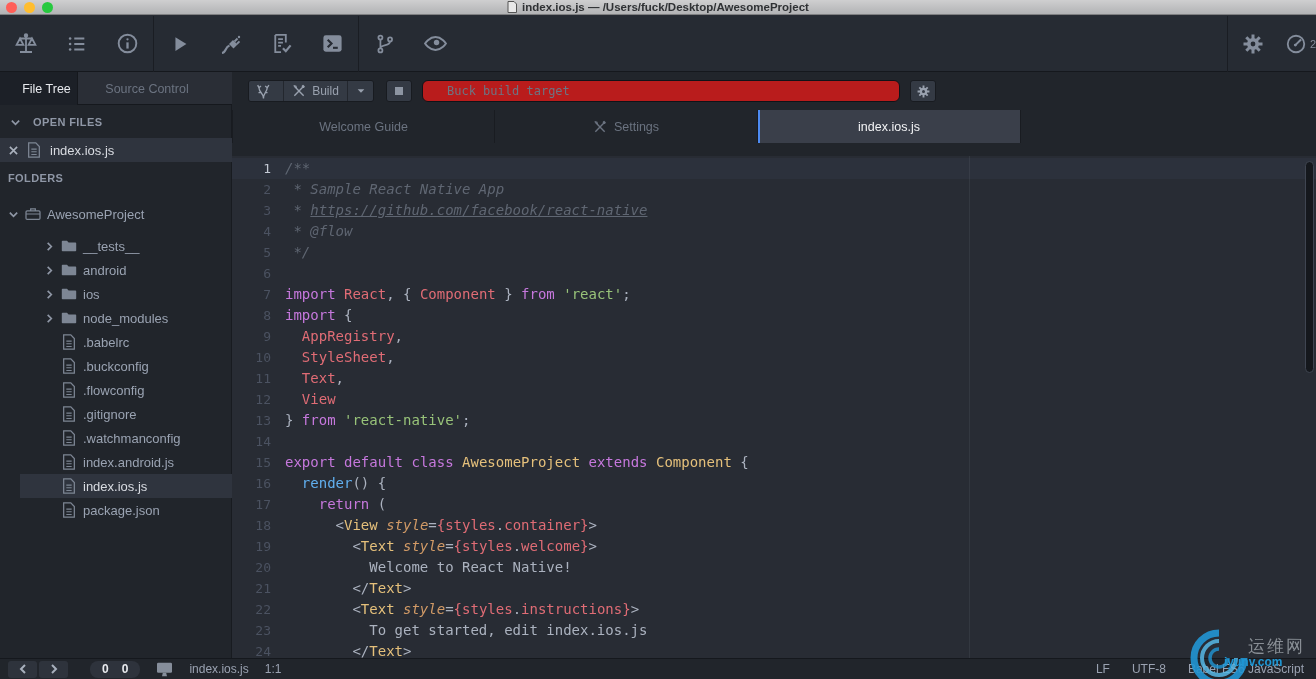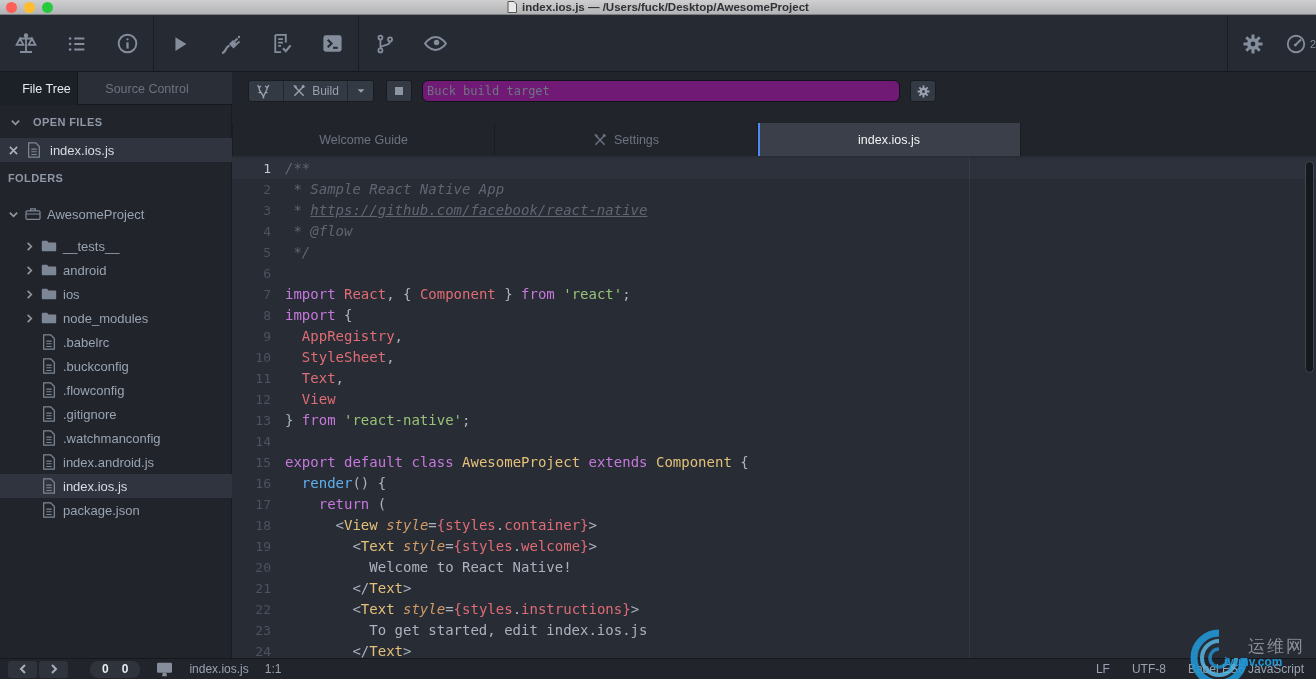--- a/index.html
+++ b/index.html
@@ -36,47 +36,47 @@
   .dock-tab.active { width:78px; background:#1c2027; color:#e8eaee; border-right:1px solid #15181d; }
   .dock-tab.inactive { width:122px; color:#6b7380; }
   .section-header { position:absolute; left:10px; display:flex; align-items:center; gap:12px;
     font-size:11px; font-weight:bold; letter-spacing:.4px; color:#8f97a6; }
   .open-file-row { position:absolute; left:0; top:66px; width:232px; height:24px; background:#2f343e;
     display:flex; align-items:center; color:#d8dbe1; cursor:pointer; }
   .close-x { width:26px; display:flex; justify-content:center; color:#aab1bd; cursor:pointer; }
   .tree { position:absolute; left:0; top:130px; width:232px; }
   .tree-row { height:24px; display:flex; align-items:center; cursor:pointer; white-space:nowrap; }
   .tree-row.selected { background:#2f343e; color:#d8dbe1; }
-  .tree-children { margin-top:8px; }
+  .tree-children { margin-top:8px;margin-left:20px; }
   .tree-chev { width:11px; height:11px; color:#8f97a6; flex:0 0 11px; }
   .tree-ficon { width:16px; height:14px; color:#7d8694; margin:0 6px 0 6px; flex:0 0 16px; }
   .tree-ficon.file { width:13px; height:16px; }
   .ind-root { padding-left:8px; } .ind-child { padding-left:24px; } .ind-file { padding-left:35px; }
 
   
   .right-region { position:absolute; left:232px; top:72px; width:1084px; height:586px; background:#21252b; }
 
   
   .buck-bar { position:absolute; left:0; top:0; width:1084px; height:38px; display:flex; align-items:center; padding-left:16px; }
   .seg-group { display:flex; height:22px; border:1px solid #181b20; border-radius:3px; overflow:hidden; }
   .seg { background:#343a44; display:flex; align-items:center; justify-content:center; color:#99a1ae; cursor:pointer; }
   .seg + .seg { border-left:1px solid #23272e; }
   .seg-buck { width:34px; }
   .seg-build { width:64px; gap:6px; font-size:12px; }
   .seg-drop { width:26px; }
   .buck-btn { height:22px; background:#343a44; border:1px solid #181b20; border-radius:3px;
     display:flex; align-items:center; justify-content:center; cursor:pointer; color:#99a1ae; }
   .stop-btn { width:26px; margin-left:12px; }
-  .buck-input { margin-left:10px; width:478px; height:22px; background:#701a75; border:1px solid #101318;
-    border-radius:6px; color:#aeb5c0; font-family:"DejaVu Sans Mono", monospace; font-size:12px; padding:0 4px; outline:none; }
+  .buck-input { margin-left:10px; width:478px; height:22px; background:#b91c1c; border:1px solid #101318;
+    border-radius:6px; color:#aeb5c0; font-family:"DejaVu Sans Mono", monospace; font-size:12px; padding:0 24px; outline:none; }
   .buck-input::placeholder { color:#6d7583; }
   .gear-btn { width:26px; margin-left:10px; }
 
   
-  .tab-strip { position:absolute; left:0; top:38px; width:1084px; height:46px; display:flex; align-items:flex-end; }
+  .tab-strip { position:absolute; left:0; top:38px; width:1084px; height:46px; display:flex; }
   .ed-tab { width:263px; height:33px; display:flex; align-items:center; justify-content:center; gap:7px;
     font-size:12.5px; color:#6b7380; border-right:1px solid #191c21; cursor:pointer; position:relative; }
   .ed-tab:first-child { border-left:1px solid #191c21; }
   .ed-tab.active { background:#3a3f4a; color:#f2f3f5; }
   .ed-tab.active::before { content:""; position:absolute; left:0; top:0; bottom:0; width:2px; background:#4d8bf2; }
 
   
   .editor { position:absolute; left:0; top:84px; width:1084px; height:502px; background:#282c34;
     overflow:hidden; font-family:"DejaVu Sans Mono", monospace; font-size:14px; }
   .code-lines { position:absolute; left:0; top:2px; width:1084px; }

